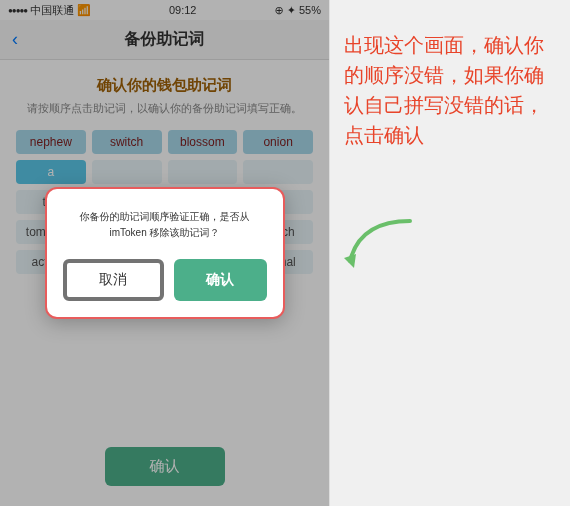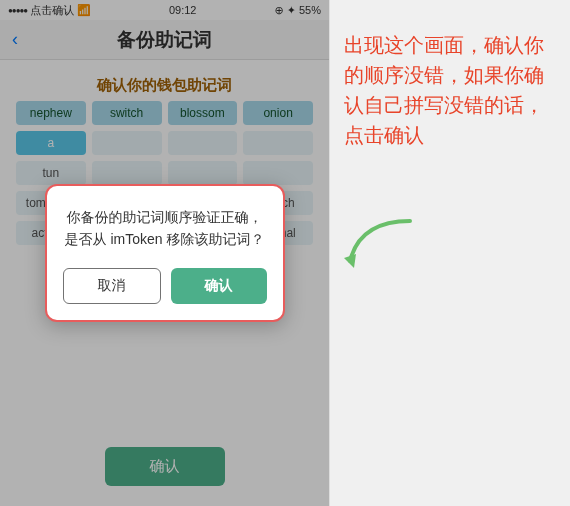--- a/index.html
+++ b/index.html
@@ -47,21 +47,21 @@
       position: relative;
     }
     .nav-back {
       position: absolute;
       left: 12px;
       color: #007aff;
       font-size: 18px;
       cursor: pointer;
     }
     .nav-title {
-      font-size: 19px;
+      font-size: 16px;
       font-weight: 600;
       color: #333;
     }
 
     
     .page-content {
       padding: 16px 16px 0 16px;
       position: relative;
     }
 
@@ -84,21 +84,21 @@
     .word-chip {
       background: #e8f4f8;
       border-radius: 4px;
       text-align: center;
       padding: 5px 2px;
       font-size: 12px;
       color: #555;
     }
     .word-chip.selected {
       background: #a8d8ea;
-      color: #14532d;
+      color: #7f1d1d;
     }
     .word-chip.active {
       background: #5bc8e8;
       color: #fff;
     }
 
     .word-row {
       display: flex;
       gap: 6px;
       margin-bottom: 6px;
@@ -122,36 +122,36 @@
       background: #fff;
       border-radius: 12px;
       padding: 20px 16px 16px 16px;
       width: 240px;
       text-align: center;
       border: 2px solid #e85c5c;
       box-shadow: 0 4px 20px rgba(0,0,0,0.25);
     }
 
     .modal-text {
-      font-size: 14px;
+      font-size: 10px;
       color: #333;
       line-height: 1.6;
       margin-bottom: 18px;
     }
 
     .modal-buttons {
       display: flex;
       gap: 10px;
     }
 
     .modal-btn-cancel {
       flex: 1;
       padding: 8px;
       border-radius: 6px;
-      border: 1px solid #737373;
+      border: 4px solid #737373;
       background: #fff;
       font-size: 14px;
       color: #333;
       cursor: pointer;
     }
 
     .modal-btn-confirm {
       flex: 1;
       padding: 8px;
       border-radius: 6px;
@@ -214,36 +214,37 @@
     }
   </style>
 </head>
 <body>
 
 <div class="phone-section">
 
   <div class="status-bar">
     <div class="status-left">
       <span style="font-size:8px; letter-spacing:-1px;">●●●●●</span>
-      <span>点击确认</span>
+      <span>中国联通</span>
       <span>📶</span>
     </div>
     <div>09:12</div>
     <div class="status-right">
       <span>⊕ ✦ 55%</span>
     </div>
   </div>
 
   <div class="nav-bar">
     <span class="nav-back">‹</span>
     <span class="nav-title">备份助记词</span>
   </div>
 
   <div class="page-content">
     <div class="page-heading">确认你的钱包助记词</div>
+    <div class="page-subtitle">请按顺序点击助记词，以确认你的备份助记词填写正确。</div>
 
     <div class="word-row">
       <div class="word-chip selected">nephew</div>
       <div class="word-chip selected">switch</div>
       <div class="word-chip selected">blossom</div>
       <div class="word-chip selected">onion</div>
     </div>
 
     <div class="word-row">
       <div class="word-chip active">a</div>

